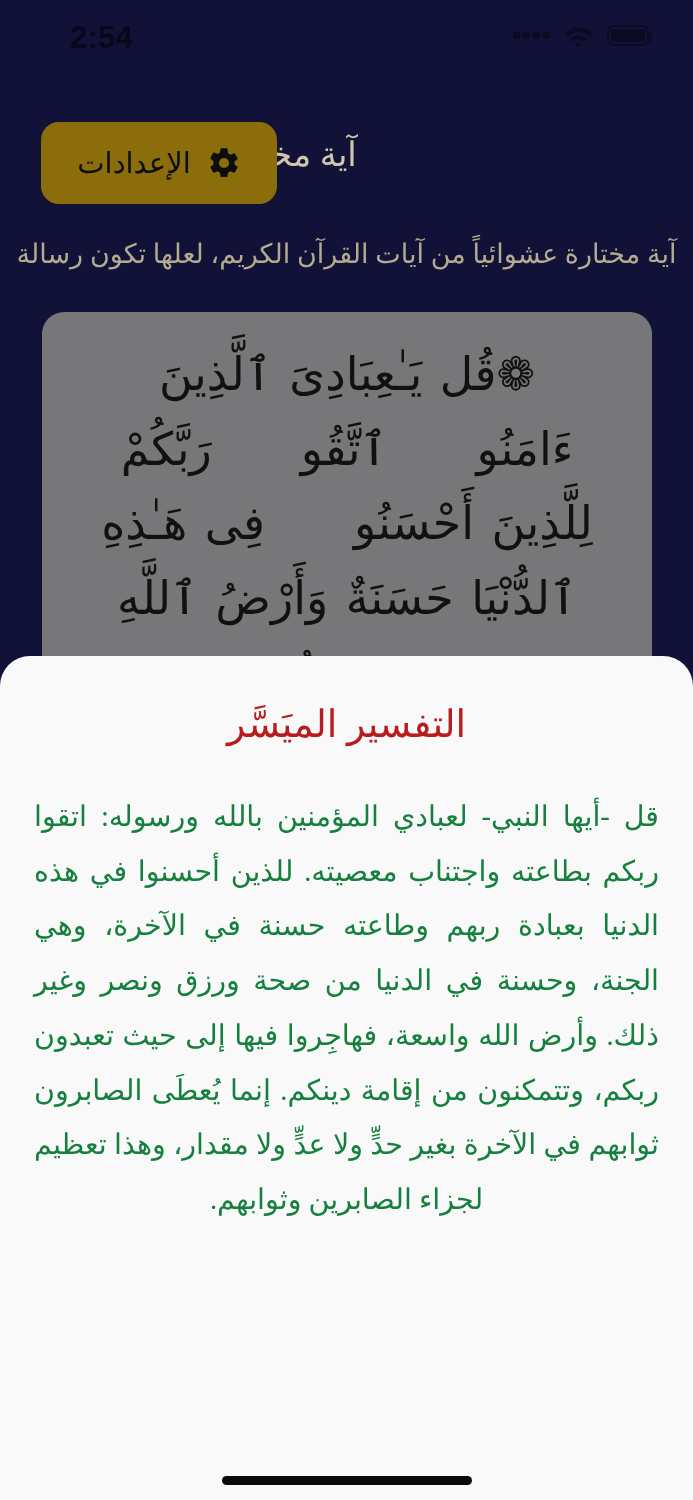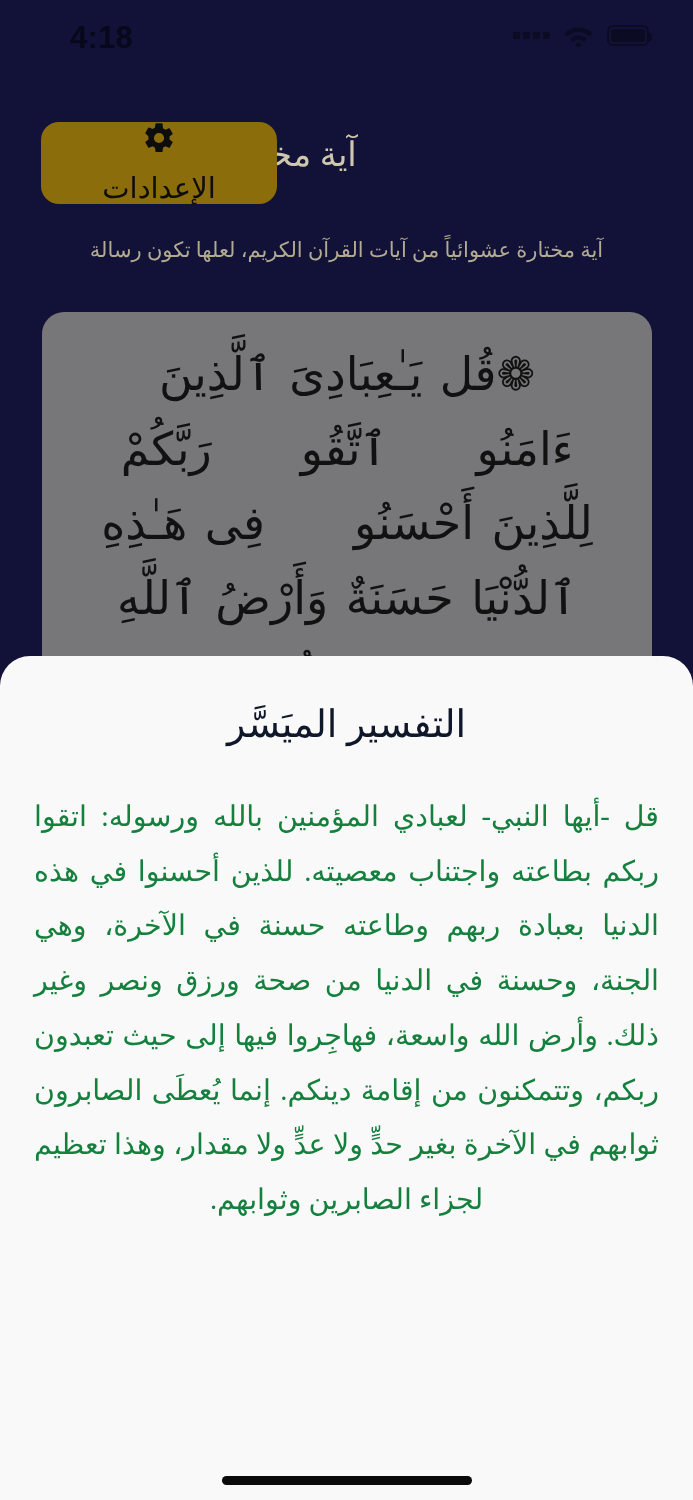--- a/index.html
+++ b/index.html
@@ -113,36 +113,35 @@
     height: 82px;
     background: #8c6d0b;
     border-radius: 18px;
     border: none;
     display: flex;
     align-items: center;
     justify-content: center;
     gap: 16px;
     cursor: pointer;
     padding: 0;
-    flex-direction: column;
   }
   .settings-label {
     font-size: 29px;
     color: #0d0d0d;
     font-family: "Liberation Serif", serif;
   }
   .gear-icon svg { display: block; }
 
   
   .app-subtitle {
     position: absolute;
     top: 238px;
     left: 0; right: 0;
     text-align: center;
-    font-size: 21px;
+    font-size: 27px;
     color: #b3ab90;
     font-family: "Liberation Serif", serif;
   }
 
   
   .verse-card {
     position: absolute;
     top: 312px;
     left: 42px;
     width: 610px;
@@ -171,21 +170,21 @@
     bottom: 0;
     background: #f9f9f9;
     border-radius: 30px 30px 0 0;
     padding: 46px 34px 0 34px;
     box-sizing: border-box;
     overflow: hidden;
   }
   .tafsir-title {
     text-align: center;
     font-size: 38px;
-    color: #0f172a;
+    color: #b91c1c;
     font-family: "Liberation Serif", serif;
     margin: 0 0 44px 0;
     font-weight: normal;
   }
   .tafsir-body {
     font-family: "Liberation Serif", serif;
     font-size: 28.5px;
     line-height: 1.92;
     color: #15803d;
     text-align: justify;
@@ -204,21 +203,21 @@
     background: #0a0a0a;
     border-radius: 6px;
   }
 </style>
 </head>
 <body>
 
 <div class="phone">
 
   <div class="status-bar">
-    <div class="status-time">4:18</div>
+    <div class="status-time">2:54</div>
     <div class="status-right">
       <span class="sig-dots">
         <i></i>
           <i></i>
           <i></i>
           <i></i>
       </span>
       <span class="wifi-icon">
         <svg width="31" height="23" viewBox="0 0 31 23">
           <path d="M15.5 3.5C9.9 3.5 4.9 5.8 1.4 9.4l2.9 3.1C7.2 9.6 11.1 7.9 15.5 7.9s8.3 1.7 11.2 4.6l2.9-3.1C26.1 5.8 21.1 3.5 15.5 3.5z" fill="#0b0b24"></path>

